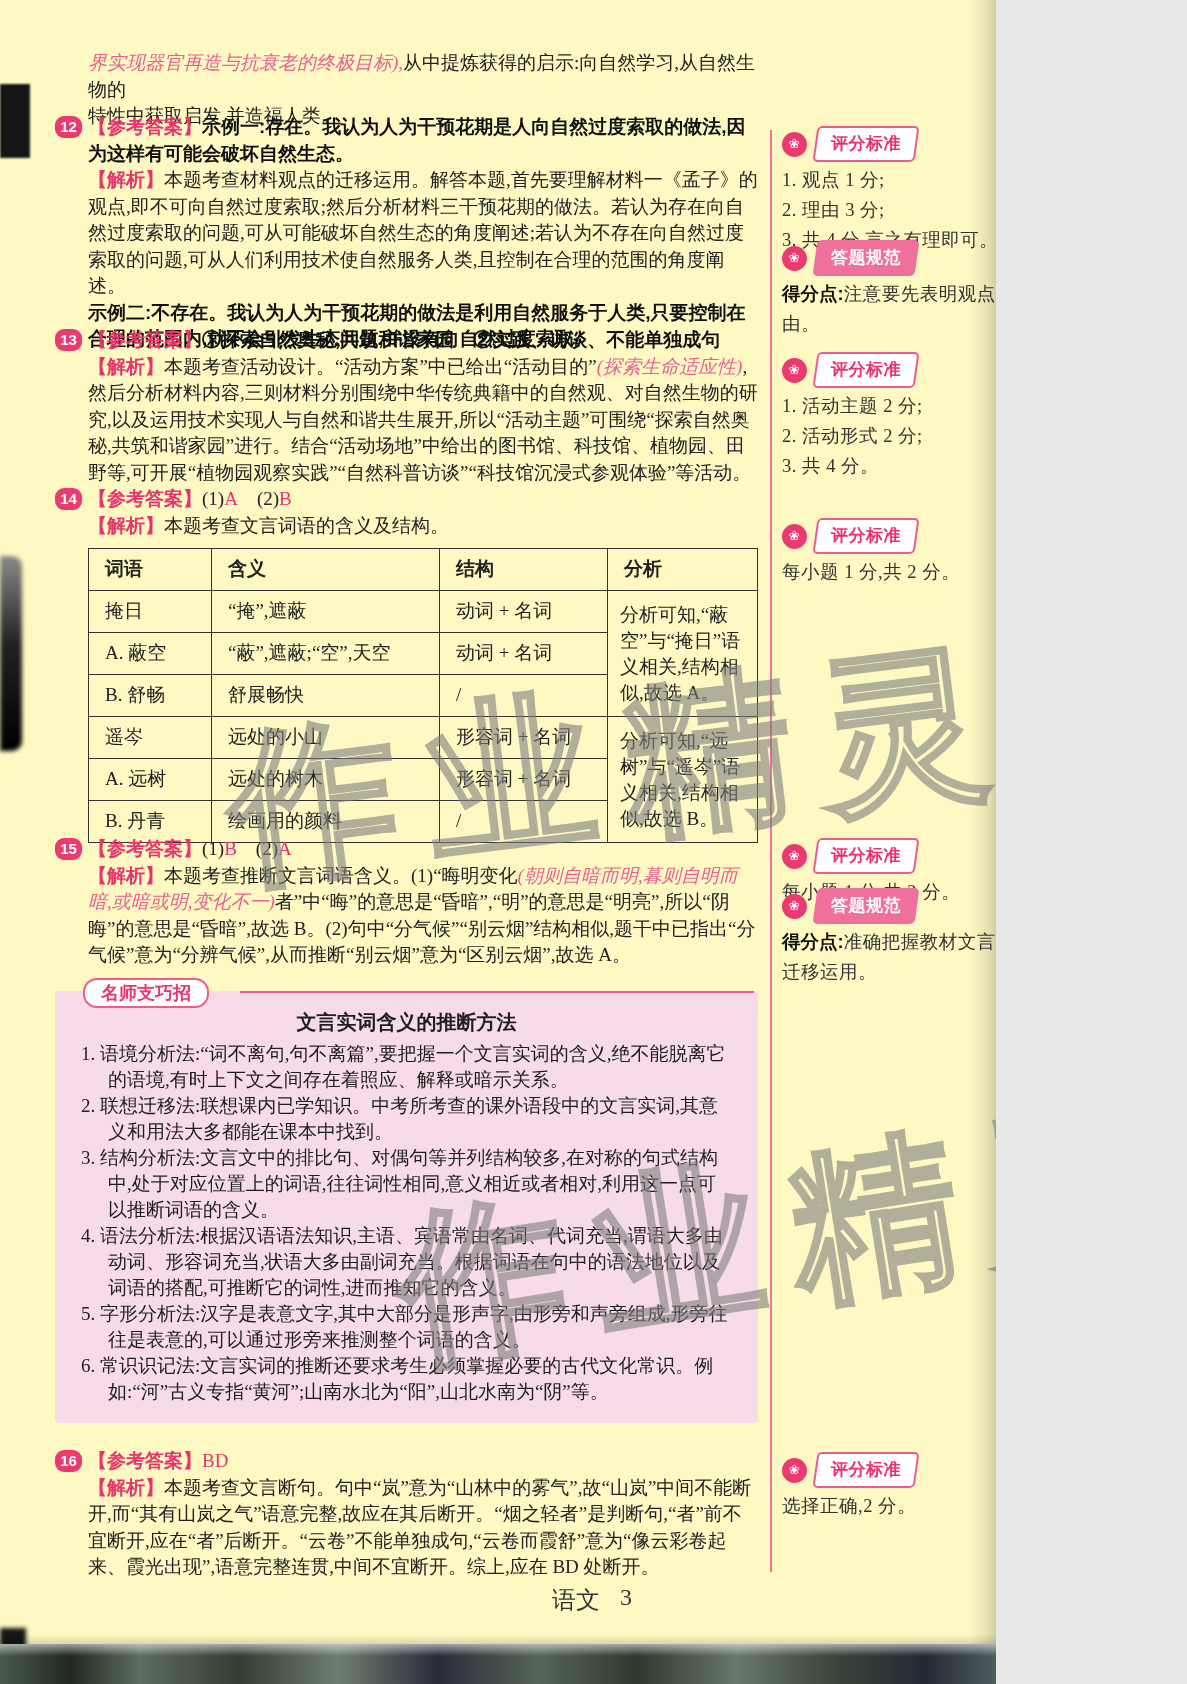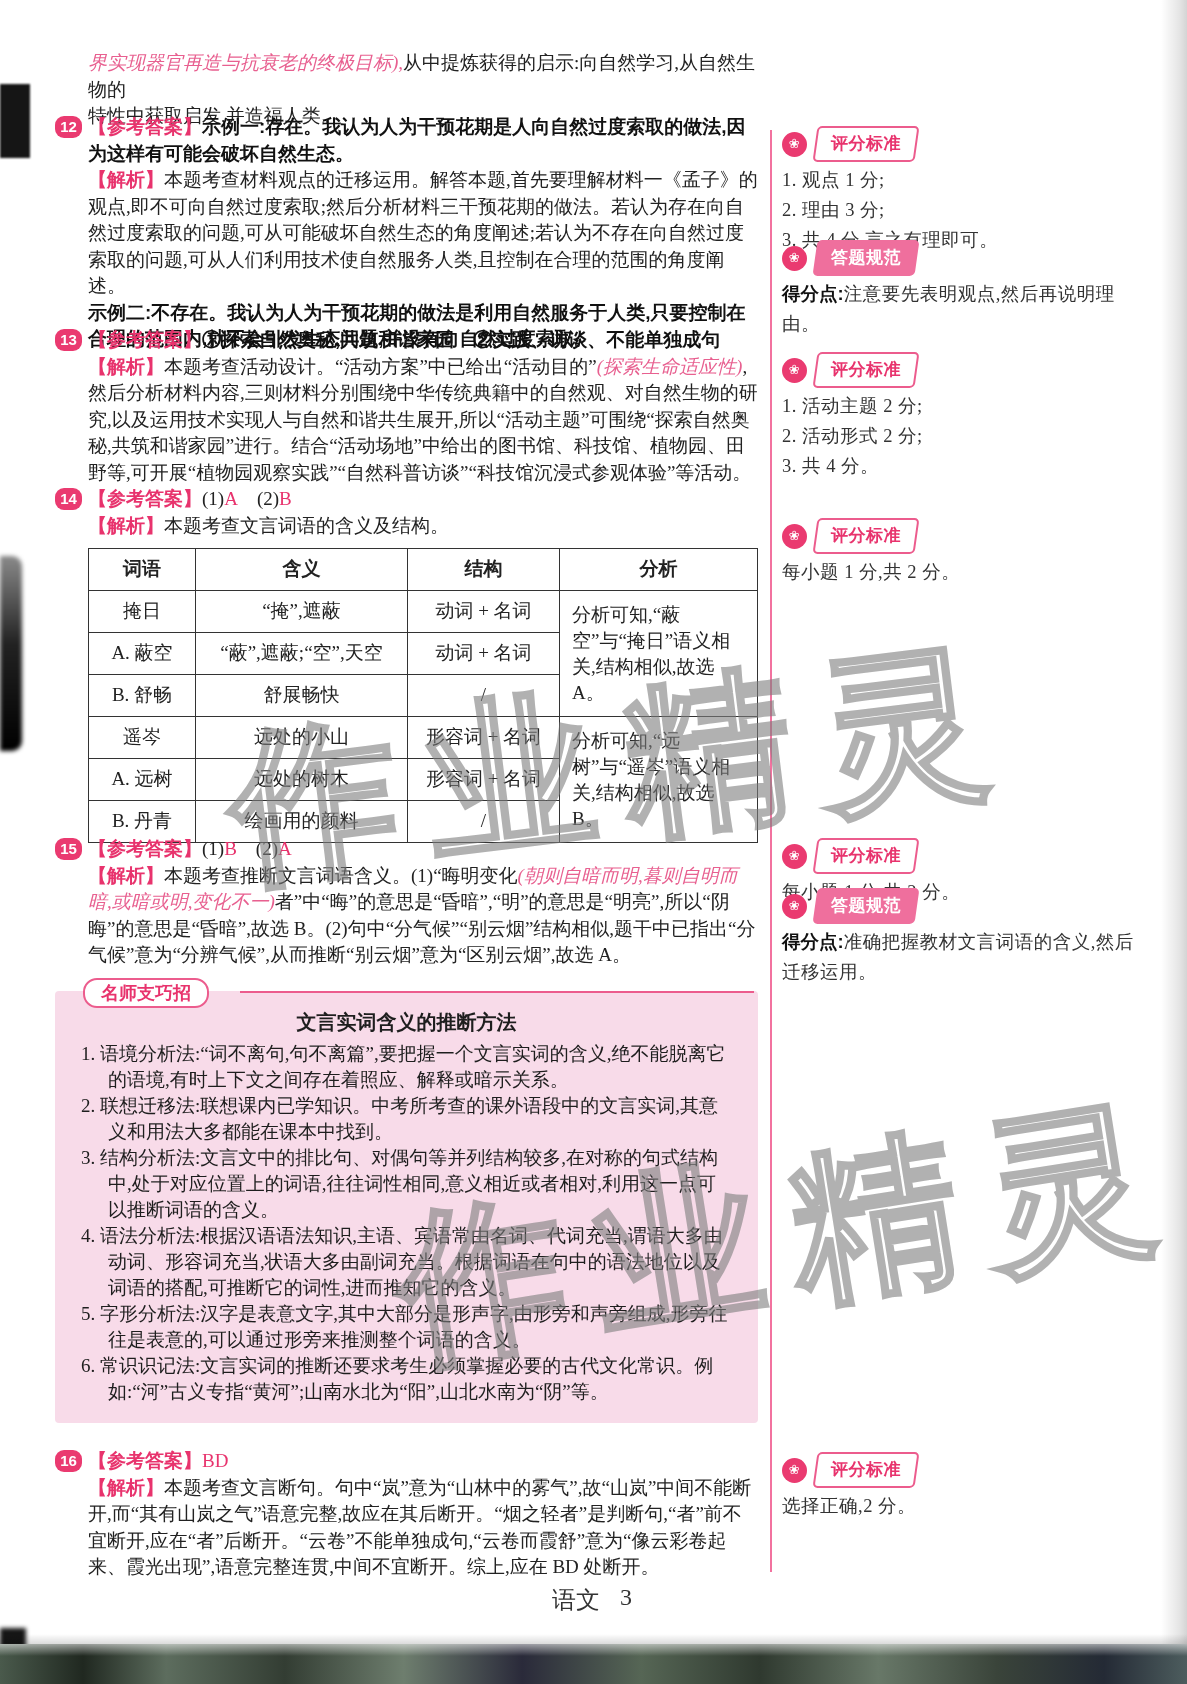--- a/index.html
+++ b/index.html
@@ -1,17 +1,17 @@
 <!DOCTYPE html>
 <html><head>
 <meta charset="utf-8">
 <style>
   html,body{margin:0;padding:0;}
   body{background:#e9e9e9;}
-  .page{position:relative;width:1187px;height:1684px;background:#ffffff;overflow:hidden;
+  .page{position:relative;width:996px;height:1684px;background:#fef9c3;overflow:hidden;
         font-family:"Liberation Serif","DejaVu Serif",serif;color:#222;}
   
   .artifact{position:absolute;background:#151515;}
   .artifact-a{left:0;top:84px;width:30px;height:74px;filter:blur(1px);}
   .artifact-b{left:0;top:556px;width:22px;height:195px;
               background:linear-gradient(180deg,#8a8a8a,#222 45%,#000);filter:blur(2px);border-radius:0 10px 10px 0;}
   .artifact-c{left:0;top:1628px;width:26px;height:20px;filter:blur(2px);}
   .bottom-strip{position:absolute;left:0;bottom:0;width:100%;height:40px;
     background:linear-gradient(180deg,rgba(255,255,255,.55),rgba(255,255,255,0) 30%),
       linear-gradient(90deg,#4a5a4c 0%,#202820 7%,#5d6d5e 14%,#333d33 24%,#6e7e6e 34%,#2a2a3a 44%,#566655 54%,#2f392f 64%,#687868 74%,#3a443a 84%,#242a35 93%,#4d5d5e 100%);}
@@ -31,21 +31,21 @@
   .indent{padding-left:33px;}
   .badge{position:absolute;left:0;top:2px;width:27px;height:22px;background:#ea3a70;color:#fff;
          border-radius:9px;font-family:"Liberation Sans",sans-serif;font-weight:700;font-size:15px;
          display:flex;align-items:center;justify-content:center;}
   .lab{color:#e8336d;font-weight:700;font-family:"Liberation Sans",sans-serif;}
   .ansb{font-family:"Liberation Sans",sans-serif;font-weight:700;color:#111;}
   .pinkhand{color:#e86090;font-style:italic;}
   .choice{color:#e8336d;font-family:"Liberation Serif",serif;}
   
   table.vocab{border-collapse:collapse;width:670px;margin-top:9px;font-size:19px;}
-  table.vocab th,table.vocab td{border:1.5px solid #333;padding:4px 8px;height:33px;text-align:center;}
+  table.vocab th,table.vocab td{border:1.5px solid #333;padding:4px 16px;height:33px;text-align:left;}
   table.vocab th{font-family:"Liberation Sans",sans-serif;font-weight:700;}
   table.vocab td.analysis{text-align:left;line-height:26px;padding:4px 12px;margin-top:39px;}
   
   .tips{position:absolute;left:55px;width:703px;}
   .tips-panel{background:#f8dbe9;border-radius:4px;margin-top:13px;padding:16px 26px 18px 26px;
               font-size:19px;line-height:26px;color:#1e1e1e;}
   .tips-label{position:absolute;top:0;left:28px;background:#fff;border:2px solid #ec5c8d;color:#e8336d;
               font-family:"Liberation Sans",sans-serif;font-weight:700;font-size:18px;
               border-radius:14px;padding:1px 16px;z-index:2;}
   .tips-line{position:absolute;top:13px;left:185px;right:4px;height:2px;background:#ec5c8d;}

